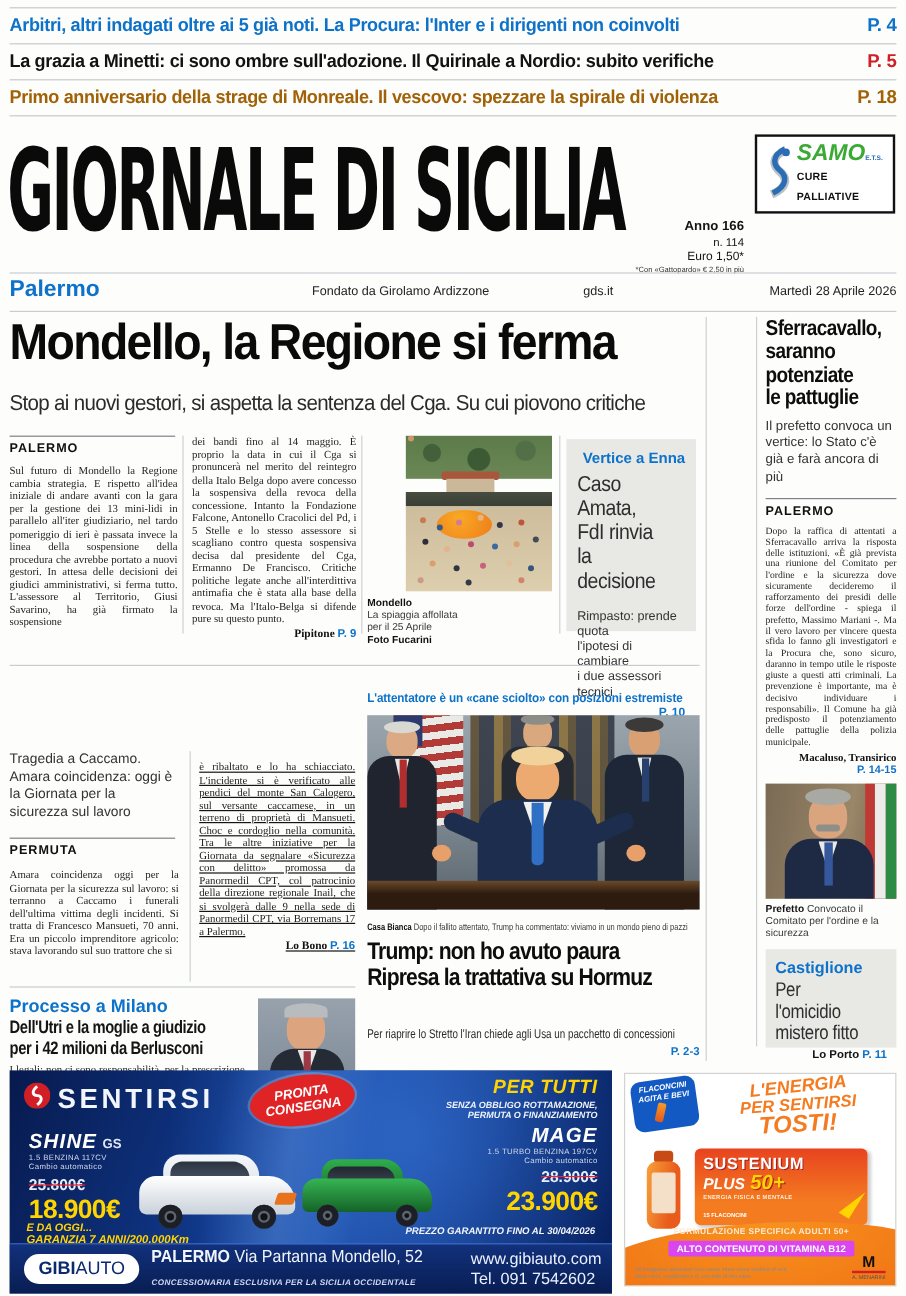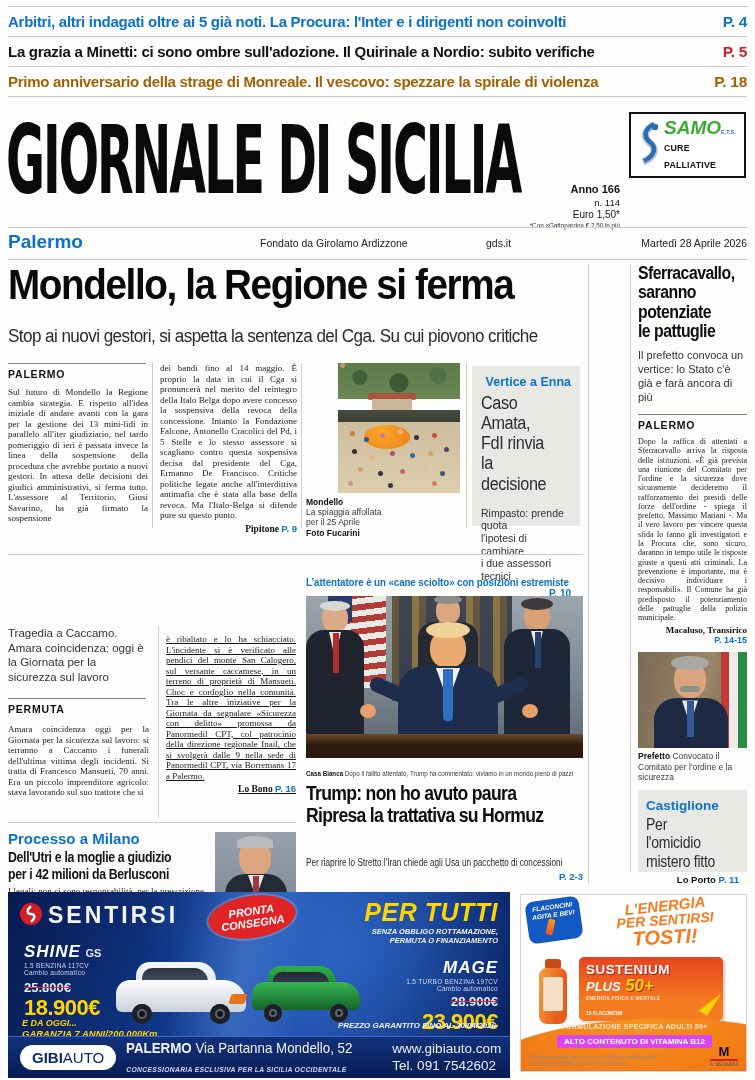--- a/index.html
+++ b/index.html
@@ -348,24 +348,24 @@
       <div class="price-old" style="margin-top:4px;">25.800€</div>
       <div class="price-new">18.900€</div>
     </div>
 
     <div class="abs" style="left:14px;top:126px;font-style:italic;font-weight:bold;color:#ffd400;">
       <div style="font-size:9px;">E DA OGGI...</div>
       <div style="font-size:9.5px;">GARANZIA 7 ANNI/200.000Km</div>
     </div>
 
     <div class="abs" style="right:12px;top:6px;text-align:right;">
-      <div style="font-style:italic;font-weight:bold;font-size:25px;color:#ffd400;letter-spacing:0.5px;">PER TUTTI</div>
+      <div style="font-style:italic;font-weight:bold;font-size:16px;color:#ffd400;letter-spacing:0.5px;">PER TUTTI</div>
       <div class="preline" style="font-style:italic;font-weight:bold;font-size:7.5px;color:#eef2fb;line-height:1.25;">SENZA OBBLIGO ROTTAMAZIONE,
 PERMUTA O FINANZIAMENTO</div>
-      <div style="font-style:italic;font-weight:bold;font-size:17px;letter-spacing:1px;margin-top:12px;">MAGE</div>
+      <div style="font-style:italic;font-weight:bold;font-size:17px;letter-spacing:1px;margin-top:2px;">MAGE</div>
       <div class="tiny-spec">1.5 TURBO BENZINA 197CV</div>
       <div class="tiny-spec">Cambio automatico</div>
       <div class="price-old" style="margin-top:2px;">28.900€</div>
       <div class="price-new">23.900€</div>
     </div>
     <div class="abs" style="right:14px;top:129px;font-style:italic;font-weight:bold;font-size:8px;color:#f2f5fc;">PREZZO GARANTITO FINO AL 30/04/2026</div>
 
     <div class="abs" style="left:0;bottom:0;width:502px;height:42px;background:linear-gradient(#12317c,#081d52);border-top:1px solid #3c68c8;display:flex;align-items:center;padding:0 12px;box-sizing:border-box;gap:10px;">
       <span style="background:#fff;border-radius:13px;padding:4px 12px;font-size:15px;"><b style="color:#0a2a6e;">GIBI</b><span style="color:#0a2a6e;">AUTO</span></span>
       <span style="line-height:1.15;">

